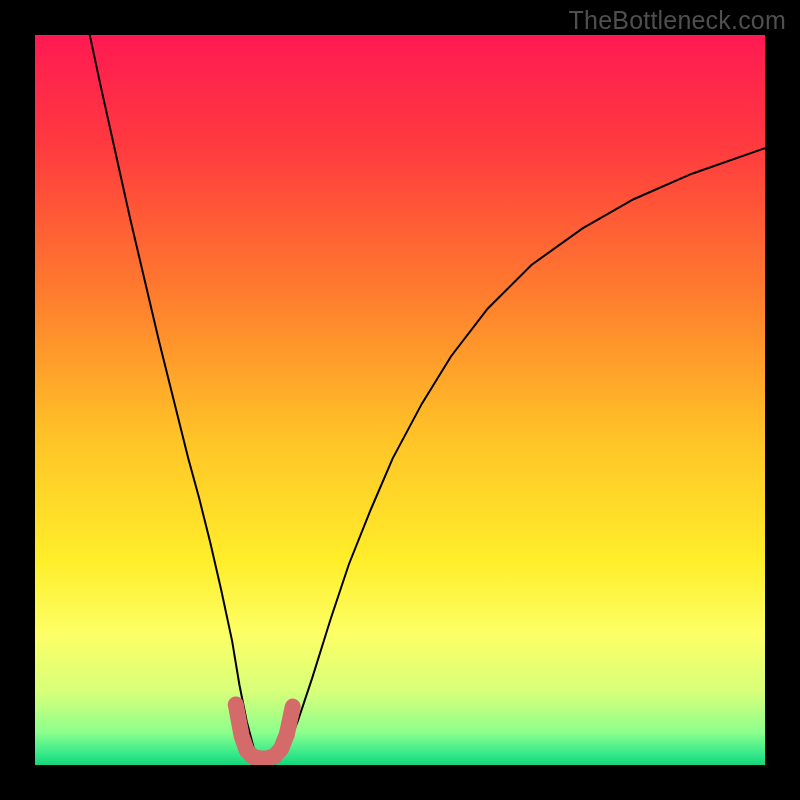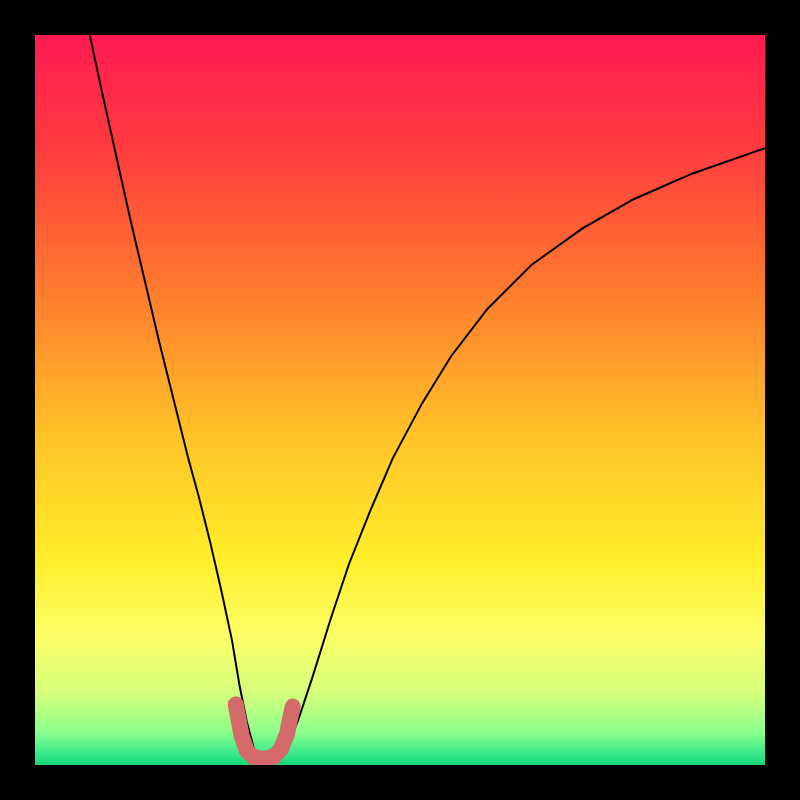--- a/index.html
+++ b/index.html
@@ -63,14 +63,15 @@
           </linearGradient>
       </defs>
       <rect id="bg-rect" x="0" y="0" width="730" height="730" fill="url(#bg-grad)"></rect>
       <g id="series-layer">
           <path d="M54.75 0.00 L65.70 51.10 L80.30 116.80 L94.90 182.50 L109.50 244.55 L124.10 306.60 L138.70 365.00 L153.30 423.40 L164.25 463.55 L175.20 507.35 L186.15 554.80 L197.10 605.90 L204.40 649.70 L211.70 686.20 L219.00 713.94 L229.95 724.16 L240.90 724.16 L251.85 712.48 L262.80 686.20 L277.40 642.40 L295.65 584.00 L313.90 529.25 L335.80 474.50 L357.70 423.40 L386.90 368.65 L416.10 321.20 L452.60 273.75 L496.40 229.95 L547.50 193.45 L598.60 164.25 L657.00 138.70 L730.00 113.15" fill="none" stroke="#000000" stroke-width="2"></path>
           <path d="M200.75 669.41 L206.59 700.80 L211.70 715.40 L218.27 721.97 L224.84 723.43 L232.14 723.43 L239.44 721.24 L246.01 713.94 L251.85 699.34 L257.69 671.60" fill="none" stroke="#d46a6a" stroke-width="16" stroke-linecap="round" stroke-linejoin="round"></path>
         </g>
     </svg>
   </div>
 
+  <div class="watermark">TheBottleneck.com</div>
 
 </div>
 
 </body></html>

